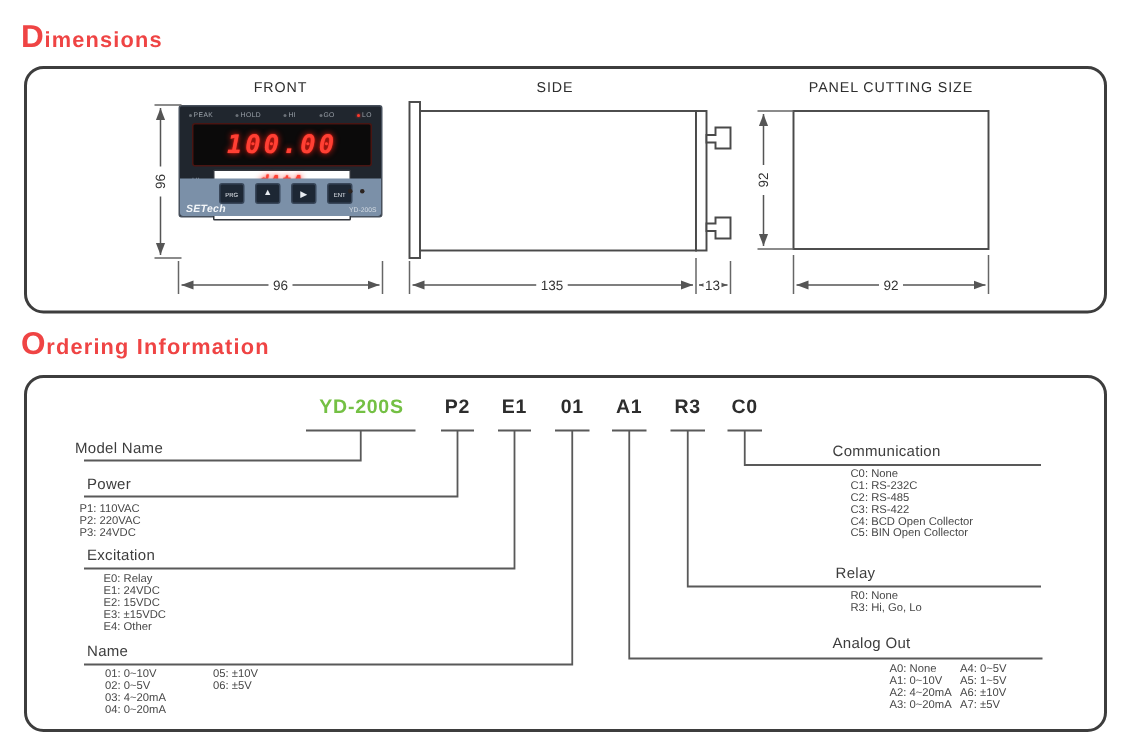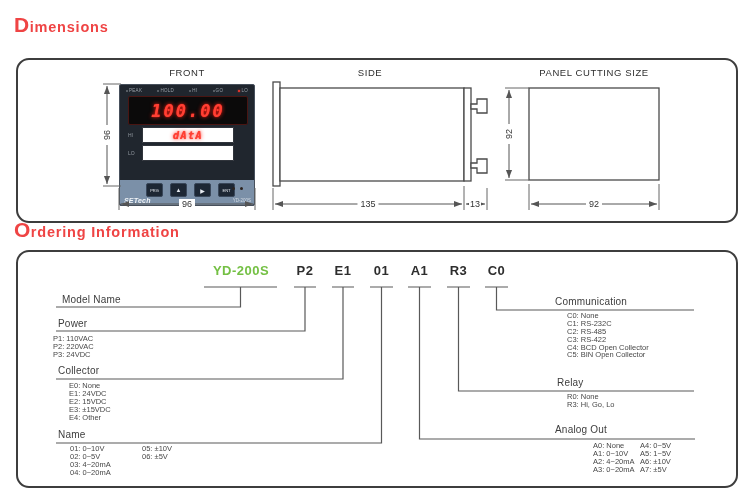--- a/index.html
+++ b/index.html
@@ -14,21 +14,21 @@
   .panel{position:absolute;left:16px;width:718px;border:2px solid #3d3d3d;border-radius:13px;background:#fff;}
   
   .viewtitle{position:absolute;top:7px;transform:translateX(-50%);font-size:9.5px;
              letter-spacing:.6px;color:#2e2e2e;white-space:nowrap;}
   
   .hlabel{position:absolute;transform:translateX(-50%);background:#fff;padding:0 3px;
           font-size:9px;color:#333;line-height:10px;}
   .vlabel{position:absolute;width:20px;height:12px;text-align:center;background:#fff;
           font-size:9px;color:#333;line-height:12px;transform:rotate(-90deg);}
   
-  .meter{position:absolute;left:101px;top:24px;width:136px;height:122px;background:#20262e;
+  .meter{position:absolute;left:101px;top:24px;width:136px;height:75px;background:#20262e;
          border:1px solid #47505c;border-radius:2px;box-sizing:border-box;padding-left:10px;}
   .ind-row{position:absolute;left:6px;right:6px;top:3px;display:flex;justify-content:space-between;align-items:center;}
   .ind{display:flex;align-items:center;gap:1px;}
   .ind .dot{width:2px;height:2px;border-radius:50%;background:#6a7077;display:inline-block;}
   .ind .dot.lit{background:#ff382b;box-shadow:0 0 2px #ff382b;}
   .ind em{font-style:normal;font-size:4.5px;color:#9aa1a9;letter-spacing:.3px;}
   .main-display{position:absolute;left:8px;top:11px;width:118px;height:27px;background:#0b0a0a;
                 border:1px solid #491512;border-radius:2px;display:flex;align-items:center;justify-content:center;}
   .seg{font-family:"DejaVu Sans Mono",monospace;font-weight:bold;font-style:italic;
        color:#ff4034;text-shadow:0 0 4px #ff2015,0 0 1px #ff2015;}
@@ -59,21 +59,21 @@
 </style>
 </head>
 <body>
 
 <div class="page">
 
   <div class="heading" style="top:13px;">
     <span class="cap">D</span><span class="rest">imensions</span>
   </div>
 
-  <div class="panel" style="top:58px;height:161px;">
+  <div class="panel" style="top:44px;height:161px;">
 
     <span class="viewtitle" style="left:169px;">FRONT</span>
     <span class="viewtitle" style="left:352px;">SIDE</span>
     <span class="viewtitle" style="left:576px;">PANEL CUTTING SIZE</span>
 
     <div class="meter">
       <div class="ind-row">
         <span class="ind">
             <i class="dot"></i>
             <em>PEAK</em>
@@ -187,32 +187,32 @@
         <path d="M222.5,35 V55 H38"></path>
         <path d="M287,35 V79 H38"></path>
         <path d="M325,35 V127 H38"></path>
         <path d="M363.5,35 V191 H38"></path>
         <path d="M478.5,35 V58 H676"></path>
         <path d="M440.5,35 V139 H676"></path>
         <path d="M401.5,35 V187 H677"></path>
       </g>
     </svg>
 
-    <span class="olabel" style="left:44px;top:42px;">Model Name</span>
+    <span class="olabel" style="left:32px;top:42px;">Model Name</span>
 
     <span class="olabel" style="left:40px;top:66px;">Power</span>
     <div class="olist" style="left:35px;top:83px;">
       <div>P1: 110VAC</div>
       <div>P2: 220VAC</div>
       <div>P3: 24VDC</div>
     </div>
 
-    <span class="olabel" style="left:40px;top:113px;">Collector</span>
+    <span class="olabel" style="left:40px;top:113px;">Excitation</span>
     <div class="olist" style="left:51px;top:130px;">
-      <div>E0: None</div>
+      <div>E0: Relay</div>
       <div>E1: 24VDC</div>
       <div>E2: 15VDC</div>
       <div>E3: ±15VDC</div>
       <div>E4: Other</div>
     </div>
 
     <span class="olabel" style="left:40px;top:177px;">Name</span>
     <div class="olist" style="left:52px;top:193px;">
       <div>01: 0~10V</div>
       <div>02: 0~5V</div>

